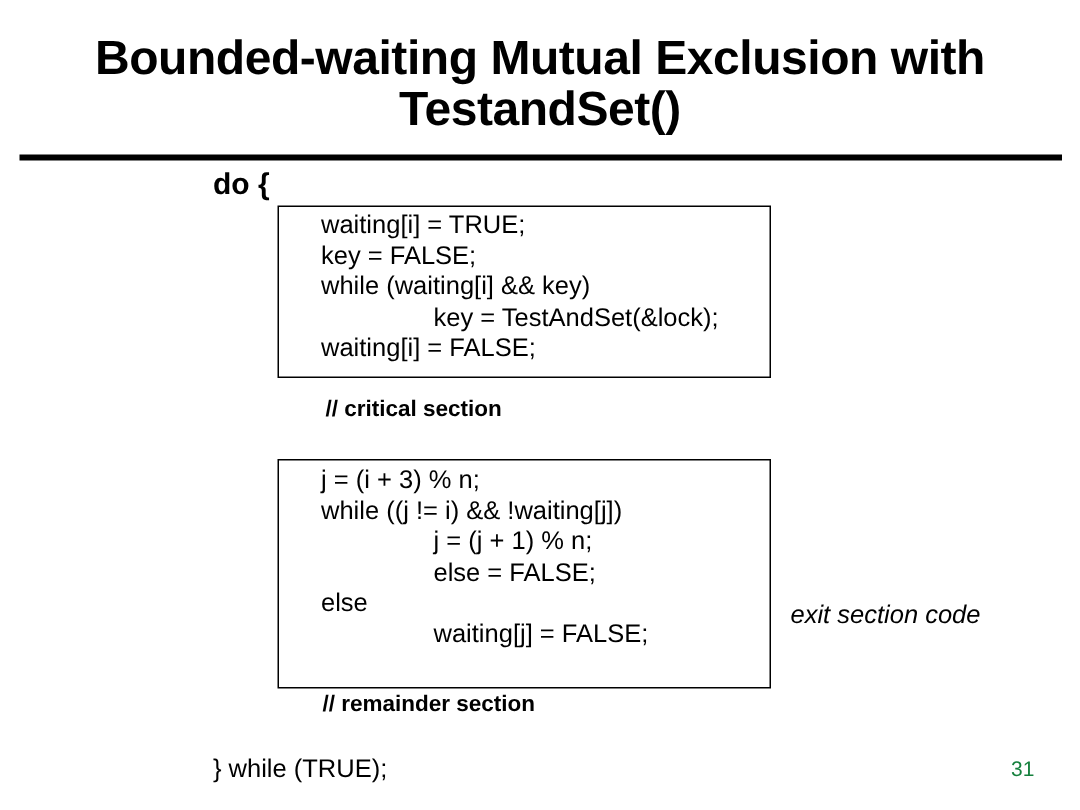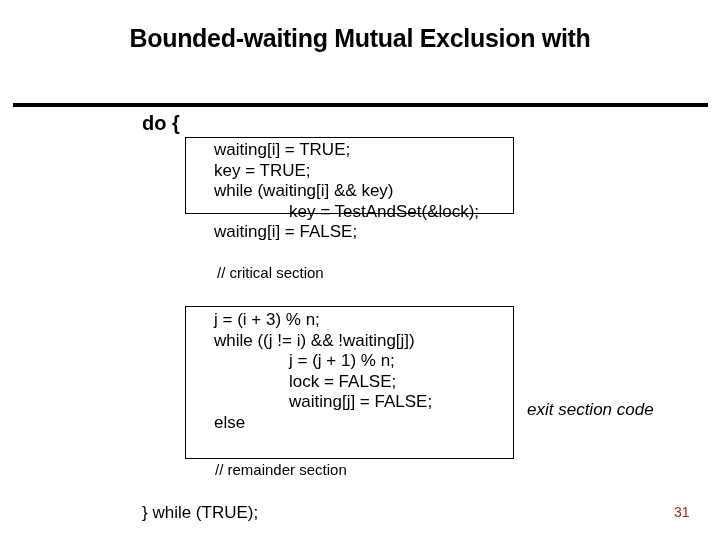--- a/index.html
+++ b/index.html
@@ -12,21 +12,21 @@
     color: #000000;
     overflow: hidden;
   }
   .title {
     position: absolute;
     top: 21px;
     left: 0;
     width: 720px;
     text-align: center;
     font-weight: bold;
-    font-size: 25px;
+    font-size: 32px;
     line-height: 34px;
     letter-spacing: -0.3px;
   }
   .divider {
     position: absolute;
     left: 13px;
     top: 103px;
     width: 695px;
     height: 4px;
     background: #000000;
@@ -39,91 +39,92 @@
     font-size: 20px;
   }
   .code-box {
     position: absolute;
     left: 185px;
     width: 329px;
     border: 1.5px solid #000000;
     box-sizing: border-box;
     background: #ffffff;
   }
-  .box-entry { top: 137px; height: 77px; padding-top: 2px; }
+  .box-entry { top: 137px; height: 115px; padding-top: 2px; }
   .box-exit  { top: 306px; height: 153px; padding-top: 3px; }
   .code-line {
     font-size: 17px;
     line-height: 20.5px;
     white-space: pre;
     padding-left: 28px;
   }
   .code-line.ind1 { padding-left: 103px; }
   .side-label {
     position: absolute;
     left: 527px;
     font-style: italic;
     font-size: 17px;
     white-space: nowrap;
   }
   .label-entry { top: 172px; }
   .label-exit  { top: 400px; }
   .comment {
     position: absolute;
-    font-weight: normal;
+    font-weight: bold;
     font-size: 15px;
     white-space: nowrap;
   }
   .comment-critical  { left: 217px; top: 264px; }
   .comment-remainder { left: 215px; top: 461px; }
   .do-close {
     position: absolute;
     left: 142px;
     top: 503px;
     font-size: 17px;
   }
   .page-number {
     position: absolute;
     left: 674px;
     top: 504px;
     font-size: 14px;
-    color: #b91c1c;
+    color: #15803d;
   }
 </style>
 </head>
 <body>
 
 <div class="slide">
 
   <div class="title">
     <div>Bounded-waiting Mutual Exclusion with</div>
+    <div>TestandSet()</div>
   </div>
 
   <div class="divider"></div>
 
   <div class="do-open">do {</div>
 
   <div class="code-box box-entry">
       <div class="code-line ind0">waiting[i] = TRUE;</div>
-      <div class="code-line ind0">key = TRUE;</div>
+      <div class="code-line ind0">key = FALSE;</div>
       <div class="code-line ind0">while (waiting[i] &amp;&amp; key)</div>
       <div class="code-line ind1">key = TestAndSet(&amp;lock);</div>
       <div class="code-line ind0">waiting[i] = FALSE;</div>
     </div>
 
 
   <div class="comment comment-critical">// critical section</div>
 
   <div class="code-box box-exit">
       <div class="code-line ind0">j = (i + 3) % n;</div>
       <div class="code-line ind0">while ((j != i) &amp;&amp; !waiting[j])</div>
       <div class="code-line ind1">j = (j + 1) % n;</div>
-      <div class="code-line ind1">lock = FALSE;</div>
+      <div class="code-line ind1">else = FALSE;</div>
+      <div class="code-line ind0">else</div>
       <div class="code-line ind1">waiting[j] = FALSE;</div>
-      <div class="code-line ind0">else</div>
     </div>
 
   <div class="side-label label-exit">exit section code</div>
 
   <div class="comment comment-remainder">// remainder section</div>
 
   <div class="do-close">} while (TRUE);</div>
 
   <div class="page-number">31</div>
 

